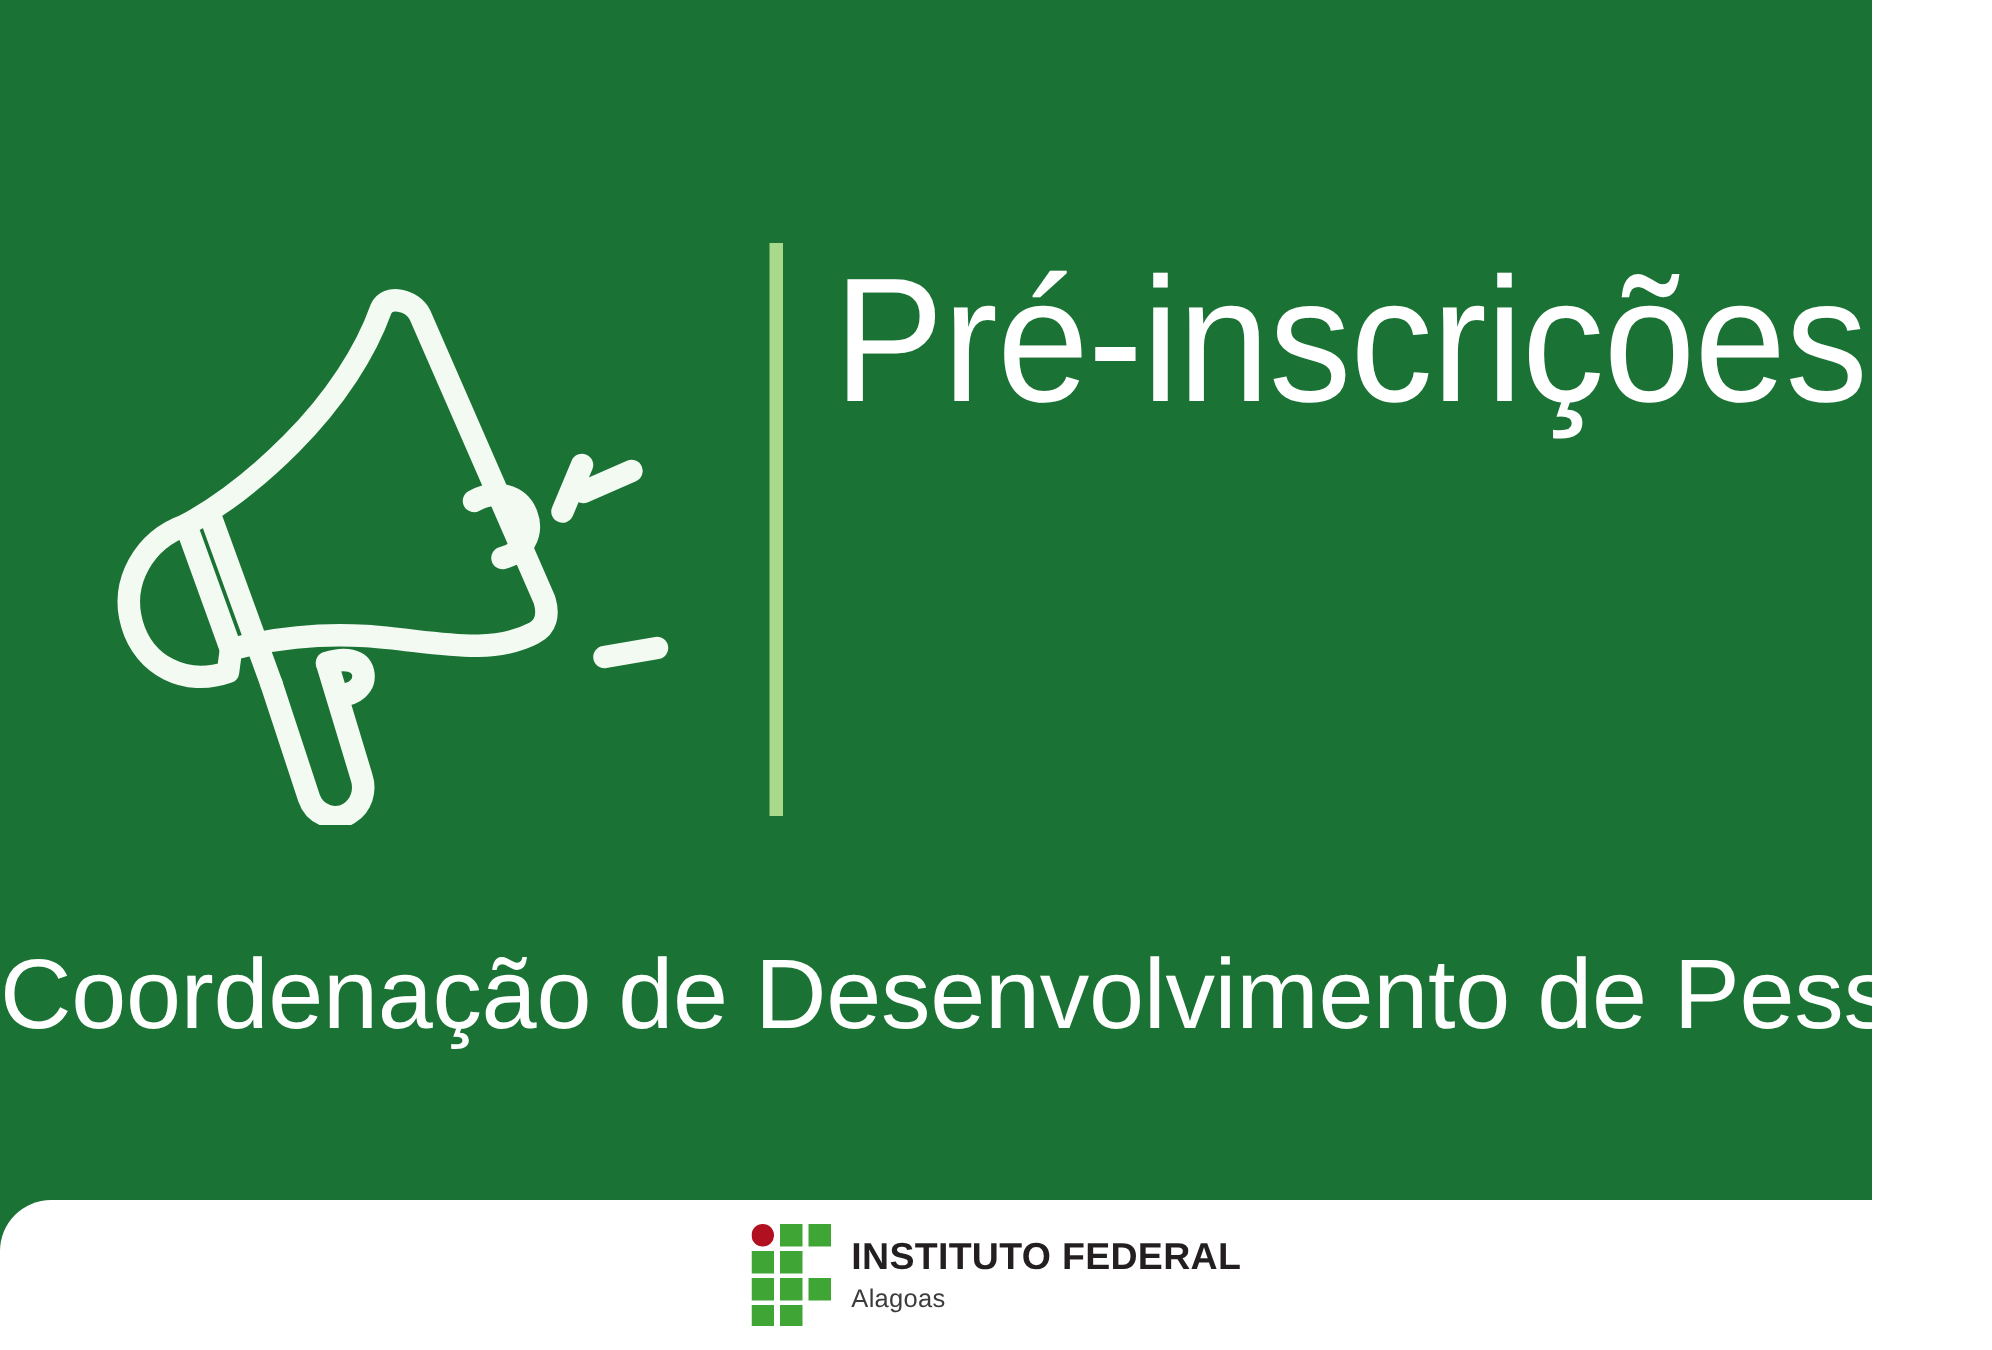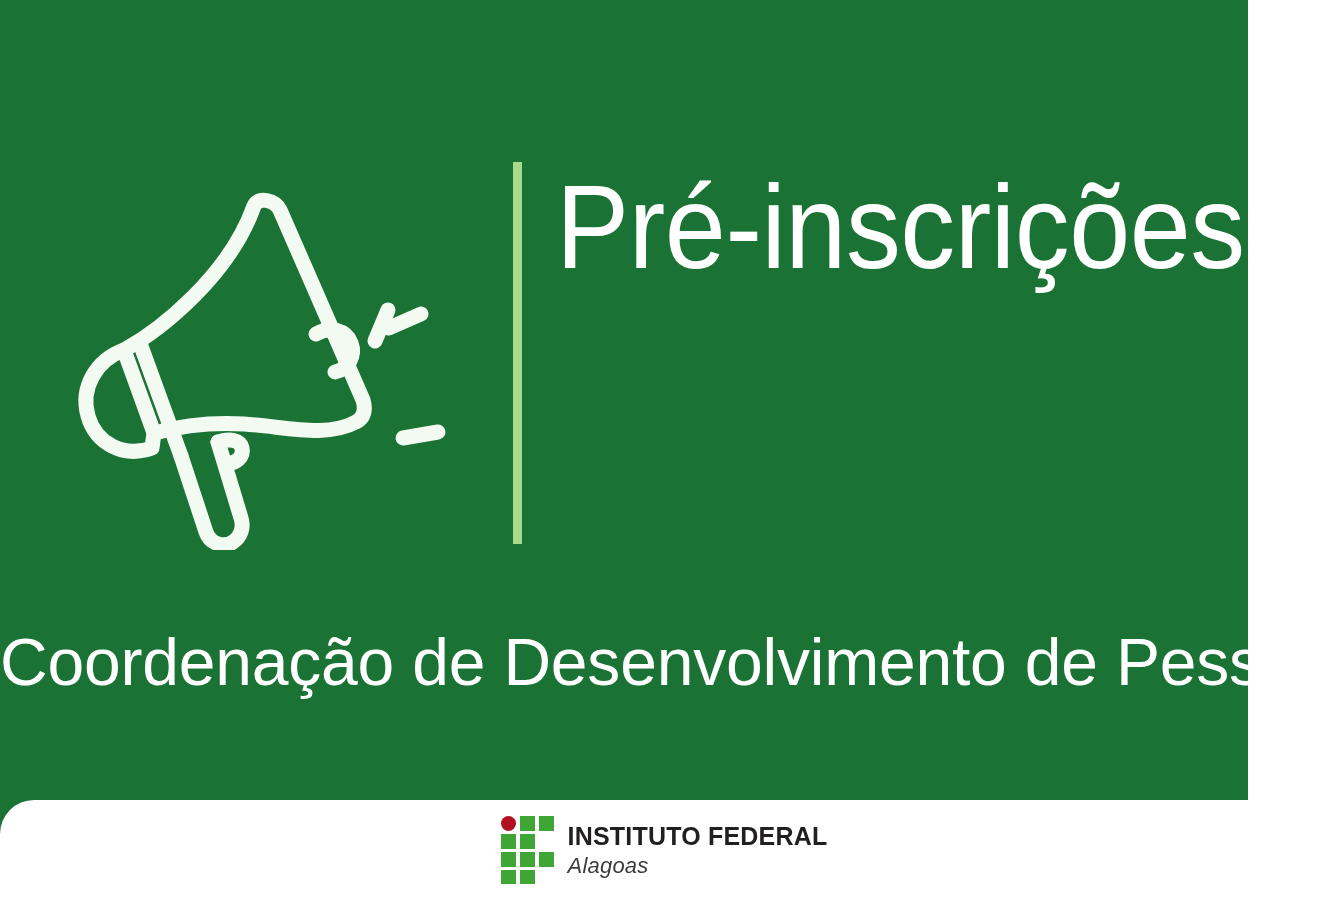--- a/index.html
+++ b/index.html
@@ -158,26 +158,25 @@
   }
   .logo-text .lt-main {
     font-family: "Liberation Sans", sans-serif;
     font-size: 25px;
     font-weight: 700;
     letter-spacing: 0.2px;
     color: #231f20;
   }
   .logo-text .lt-sub {
     font-family: "Liberation Sans", sans-serif;
-    font-size: 22px;
+    font-size: 17px;
     font-weight: 400;
     color: #3c3c3c;
     margin-top: 6px;
     letter-spacing: 0.2px;
-    font-style: italic;
   }
 </style>
 </head>
 <body>
 
 <div id="poster">
 
   <div class="megaphone-wrap">
     <svg viewBox="0 0 400 400" xmlns="http://www.w3.org/2000/svg" fill="none" stroke="#f2faf2" stroke-width="15" stroke-linecap="round" stroke-linejoin="round">
 

